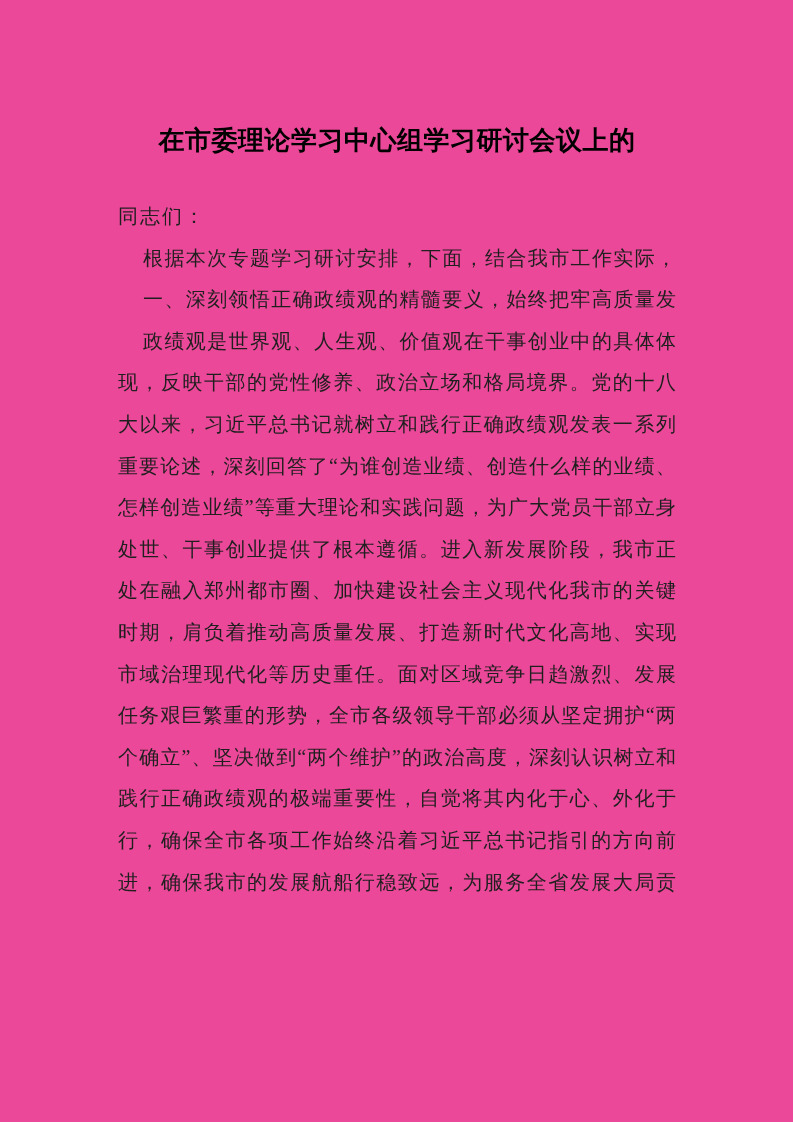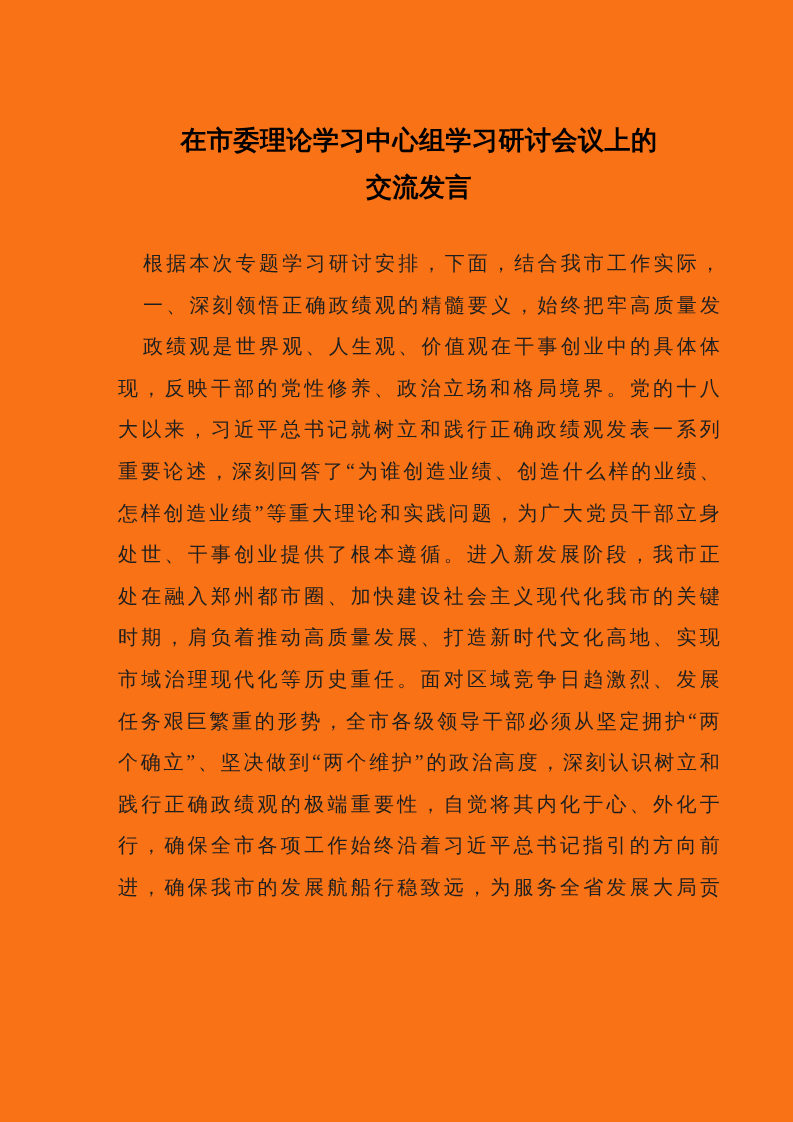--- a/index.html
+++ b/index.html
@@ -4,23 +4,23 @@
 <style>
   html, body {
     margin: 0;
     padding: 0;
     background: #ffffff;
   }
   .page {
     position: relative;
     width: 793px;
     height: 1122px;
-    background: #f97316;
+    background: #ec4899;
     box-sizing: border-box;
-    padding: 117px 73px 0 118px;
+    padding: 117px 117px 0 118px;
     overflow: hidden;
     font-family: "Liberation Serif", "DejaVu Serif", serif;
     color: #000000;
   }
   .title {
     margin: 0;
     font-size: 26px;
     font-weight: bold;
     line-height: 47px;
     text-align: center;
@@ -53,23 +53,23 @@
   .line.indent {
     padding-left: 25px;
   }
 </style>
 </head>
 <body>
 
 <div class="page">
   <h1 class="title">
     <span class="title-line">在市委理论学习中心组学习研讨会议上的</span>
-    <span class="title-line">交流发言</span>
   </h1>
   <div class="doc-body">
+      <div class="line">同志们：</div>
       <div class="line indent justify">
         <span>根</span>
         <span>据</span>
         <span>本</span>
         <span>次</span>
         <span>专</span>
         <span>题</span>
         <span>学</span>
         <span>习</span>
         <span>研</span>

